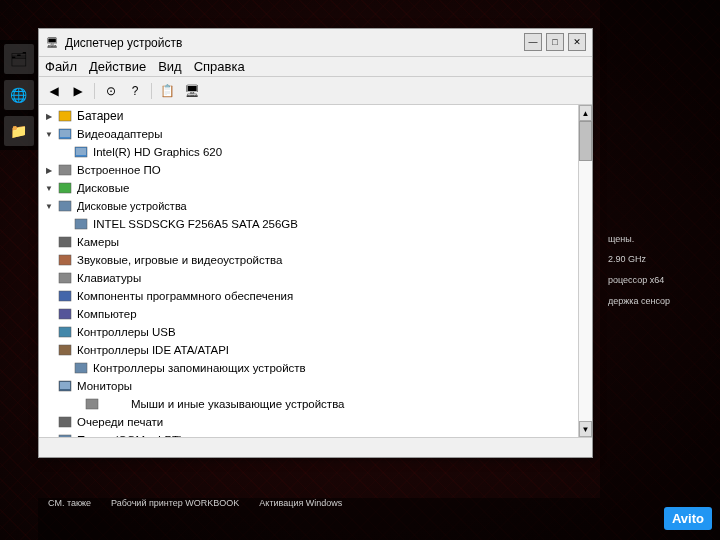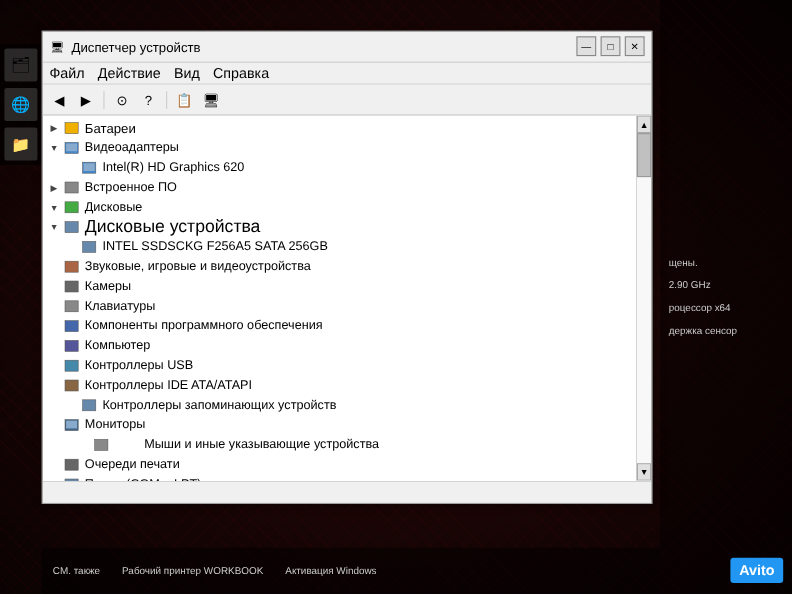--- a/index.html
+++ b/index.html
@@ -245,21 +245,21 @@
 
     
     .bottom-bar {
       position: absolute;
       bottom: 0;
       left: 38px;
       right: 120px;
       height: 42px;
       background: rgba(0,0,0,0.5);
       display: flex;
-      align-items: center;
+      align-items: flex-start;
       padding: 0 10px;
       gap: 20px;
     }
     .bottom-item {
       color: #ccc;
       font-size: 9px;
     }
 
     
     .avito-badge {
@@ -372,48 +372,48 @@
           </span>
           <span style="font-size: 11.5px; color: rgb(0, 0, 0);">Дисковые</span>
         </div>
         <div class="tree-item" style="padding-left: 4px;">
           <span style="width: 12px; height: 12px; margin-right: 2px; display: inline-flex; align-items: center; justify-content: center; font-size: 8px; color: rgb(68, 68, 68); flex-shrink: 0;">▼</span>
           <span style="width: 16px; height: 14px; margin-right: 4px; display: inline-flex; align-items: center; justify-content: center; flex-shrink: 0;">
             <svg width="14" height="12" viewBox="0 0 14 12">
               <rect x="1" y="1" width="12" height="10" fill="#6688aa" stroke="#555" stroke-width="0.5"></rect>
             </svg>
           </span>
-          <span style="font-size: 16px; color: rgb(0, 0, 0);">Дисковые устройства</span>
+          <span style="font-size: 11px; color: rgb(0, 0, 0);">Дисковые устройства</span>
         </div>
         <div class="tree-item" style="padding-left: 20px;">
           <span style="width: 14px; flex-shrink: 0; display: inline-block;"></span>
           <span style="width: 16px; height: 14px; margin-right: 4px; display: inline-flex; align-items: center; justify-content: center; flex-shrink: 0;">
             <svg width="14" height="12" viewBox="0 0 14 12">
               <rect x="1" y="1" width="12" height="10" fill="#6688aa" stroke="#555" stroke-width="0.5"></rect>
             </svg>
           </span>
           <span style="font-size: 11.5px; color: rgb(0, 0, 0);">INTEL SSDSCKG F256A5 SATA 256GB</span>
         </div>
         <div class="tree-item" style="padding-left: 4px;">
           <span style="width: 14px; flex-shrink: 0; display: inline-block;"></span>
           <span style="width: 16px; height: 14px; margin-right: 4px; display: inline-flex; align-items: center; justify-content: center; flex-shrink: 0;">
             <svg width="14" height="12" viewBox="0 0 14 12">
+              <rect x="1" y="1" width="12" height="10" fill="#666666" stroke="#555" stroke-width="0.5"></rect>
+            </svg>
+          </span>
+          <span style="font-size: 11.5px; color: rgb(0, 0, 0);">Камеры</span>
+        </div>
+        <div class="tree-item" style="padding-left: 4px;">
+          <span style="width: 14px; flex-shrink: 0; display: inline-block;"></span>
+          <span style="width: 16px; height: 14px; margin-right: 4px; display: inline-flex; align-items: center; justify-content: center; flex-shrink: 0;">
+            <svg width="14" height="12" viewBox="0 0 14 12">
               <rect x="1" y="1" width="12" height="10" fill="#aa6644" stroke="#555" stroke-width="0.5"></rect>
             </svg>
           </span>
           <span style="font-size: 11.5px; color: rgb(0, 0, 0);">Звуковые, игровые и видеоустройства</span>
-        </div>
-        <div class="tree-item" style="padding-left: 4px;">
-          <span style="width: 14px; flex-shrink: 0; display: inline-block;"></span>
-          <span style="width: 16px; height: 14px; margin-right: 4px; display: inline-flex; align-items: center; justify-content: center; flex-shrink: 0;">
-            <svg width="14" height="12" viewBox="0 0 14 12">
-              <rect x="1" y="1" width="12" height="10" fill="#666666" stroke="#555" stroke-width="0.5"></rect>
-            </svg>
-          </span>
-          <span style="font-size: 11.5px; color: rgb(0, 0, 0);">Камеры</span>
         </div>
         <div class="tree-item" style="padding-left: 4px;">
           <span style="width: 14px; flex-shrink: 0; display: inline-block;"></span>
           <span style="width: 16px; height: 14px; margin-right: 4px; display: inline-flex; align-items: center; justify-content: center; flex-shrink: 0;">
             <svg width="14" height="12" viewBox="0 0 14 12">
               <rect x="1" y="1" width="12" height="10" fill="#888888" stroke="#555" stroke-width="0.5"></rect>
             </svg>
           </span>
           <span style="font-size: 11.5px; color: rgb(0, 0, 0);">Клавиатуры</span>
         </div>

